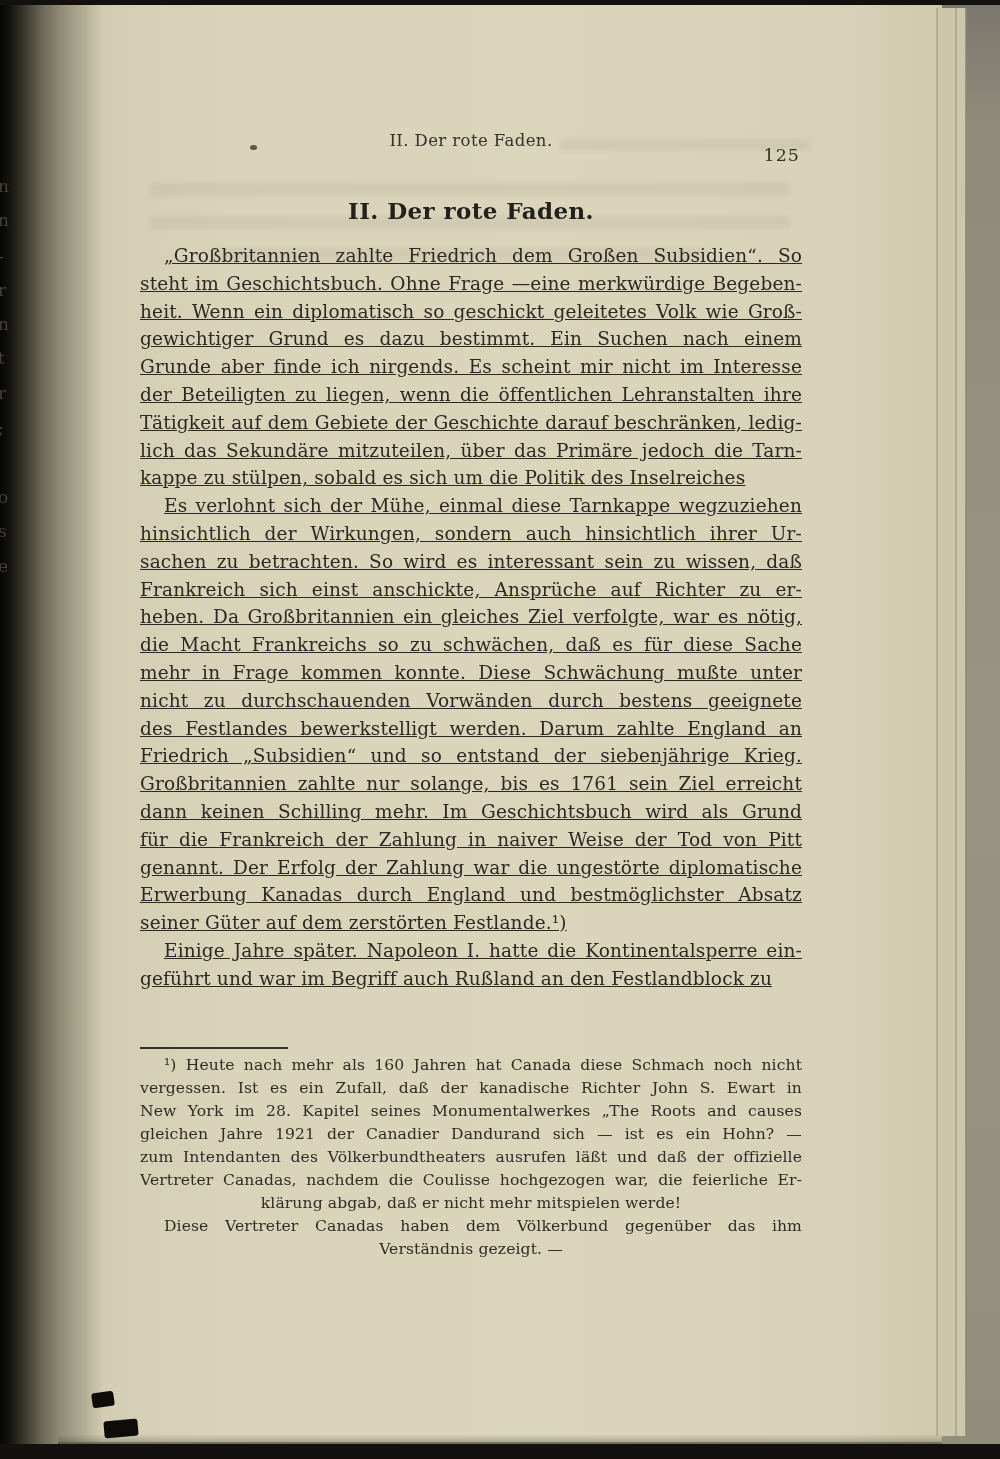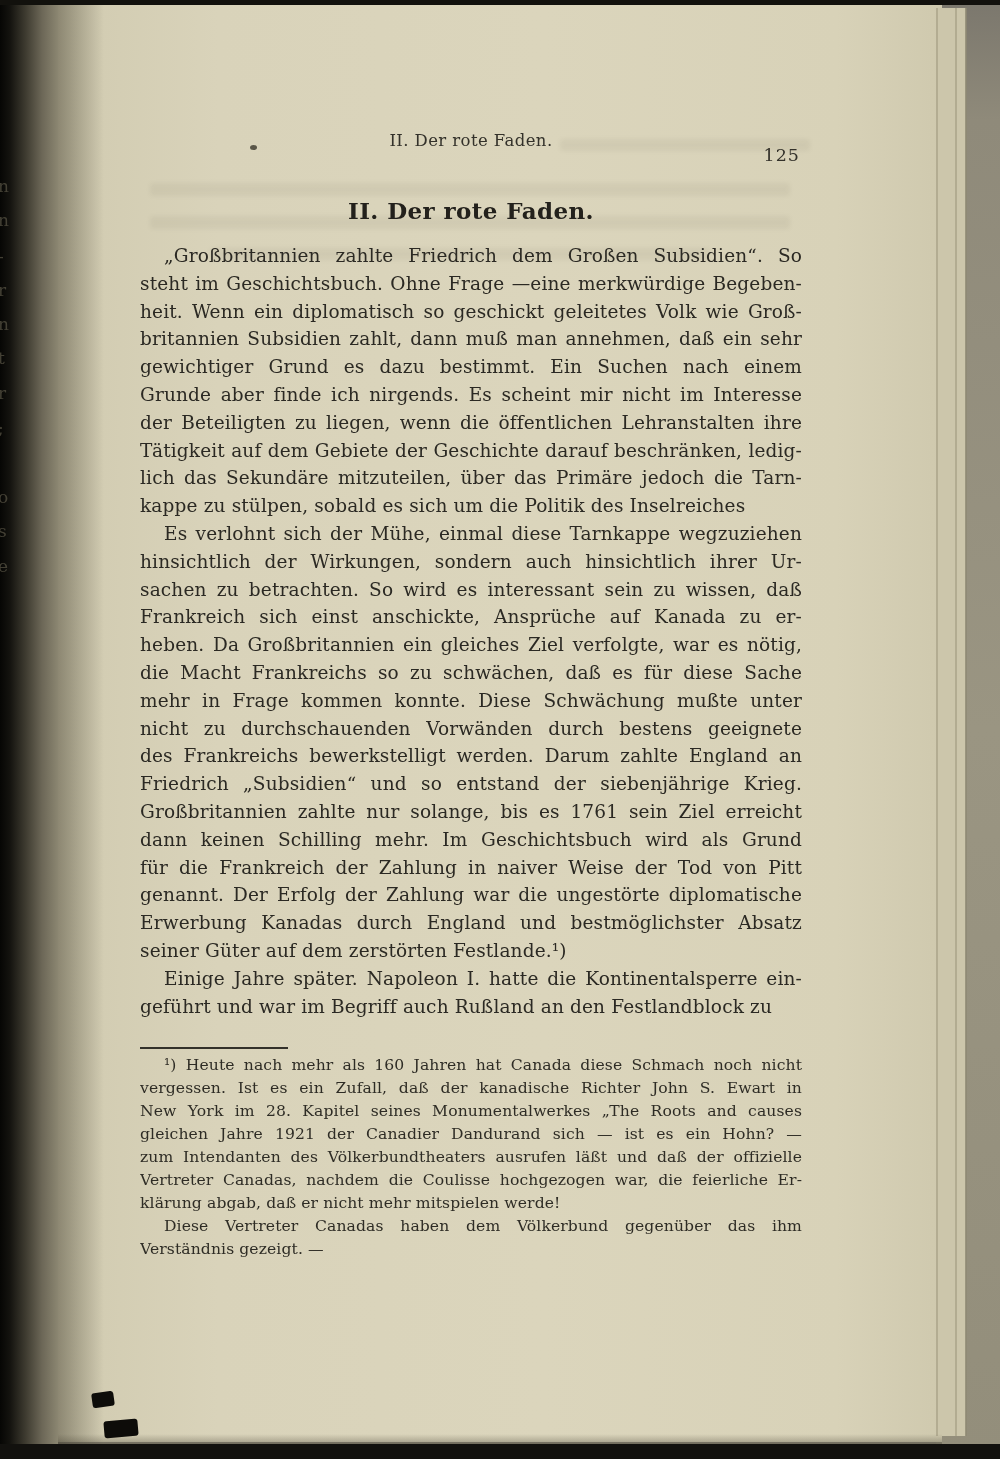--- a/index.html
+++ b/index.html
@@ -56,30 +56,30 @@
     position:absolute;top:131px;left:0;width:100%;height:24px;
     font-size:16.5px;letter-spacing:.4px;color:#33312a;
   }
   .rh-title{position:absolute;left:0;width:100%;text-align:center;}
   .rh-num{position:absolute;right:2px;top:-1px;font-size:17.5px;letter-spacing:1px;margin-top:15px;}
   .chapter-heading{
     position:absolute;top:197px;left:0;width:100%;margin:0;
     text-align:center;font-size:23px;font-weight:bold;letter-spacing:.4px;color:#23211c;
   }
   #body-text{position:absolute;top:242px;left:0;width:662px;font-size:18.5px;letter-spacing:.15px;}
-  .bline{height:27.8px;line-height:27.8px;overflow:hidden;text-align:justify;}
+  .bline{height:27.8px;line-height:27.8px;overflow:hidden;text-align:justify;text-decoration:underline;}
   .bline::after{content:"";display:inline-block;width:100%;height:0;}
   .bline.lastline{text-align:left;}
   .bline.lastline::after{content:none;}
   .indent{text-indent:24px;}
   .footnote-rule{position:absolute;top:1047px;left:0;width:148px;height:2px;background:#33312a;}
   #footnote-text{position:absolute;top:1054px;left:0;width:662px;font-size:15.6px;letter-spacing:.1px;color:#2e2c25;}
   .fline{height:23px;line-height:23px;overflow:hidden;text-align:justify;}
   .fline::after{content:"";display:inline-block;width:100%;height:0;}
-  .fline.lastline{text-align:left;}
+  .fline.lastline{text-align:center;}
   .fline.lastline::after{content:none;}
 </style>
 </head>
 <body>
 
 <div class="scan">
 
   <div class="outer-right"></div>
 
   <div class="page"></div>
@@ -126,38 +126,37 @@
       <span class="rh-num">125</span>
     </div>
 
     <h1 class="chapter-heading">II. Der rote Faden.</h1>
 
     <div id="body-text">
         <div>
           <div class="bline indent">„Großbritannien zahlte Friedrich dem Großen Subsidien“. So</div>
           <div class="bline">steht im Geschichtsbuch. Ohne Frage —eine merkwürdige Begeben-</div>
           <div class="bline">heit. Wenn ein diplomatisch so geschickt geleitetes Volk wie Groß-</div>
-          <div class="bline">britannien Subsidien zahlt, dann muß man annehmen, daß ein sehr</div>
           <div class="bline">gewichtiger Grund es dazu bestimmt. Ein Suchen nach einem solchen</div>
           <div class="bline">Grunde aber finde ich nirgends. Es scheint mir nicht im Interesse</div>
           <div class="bline">der Beteiligten zu liegen, wenn die öffentlichen Lehranstalten ihre</div>
           <div class="bline">Tätigkeit auf dem Gebiete der Geschichte darauf beschränken, ledig-</div>
           <div class="bline">lich das Sekundäre mitzuteilen, über das Primäre jedoch die Tarn-</div>
           <div class="bline lastline">kappe zu stülpen, sobald es sich um die Politik des Inselreiches handelt.</div>
         </div>
         <div>
           <div class="bline indent">Es verlohnt sich der Mühe, einmal diese Tarnkappe wegzuziehen</div>
           <div class="bline">hinsichtlich der Wirkungen, sondern auch hinsichtlich ihrer Ur-</div>
           <div class="bline">sachen zu betrachten. So wird es interessant sein zu wissen, daß</div>
-          <div class="bline">Frankreich sich einst anschickte, Ansprüche auf Kanada zu er-</div>
+          <div class="bline">Frankreich sich einst anschickte, Ansprüche auf Richter zu er-</div>
           <div class="bline">heben. Da Großbritannien ein gleiches Ziel verfolgte, war es nötig,</div>
           <div class="bline">die Macht Frankreichs so zu schwächen, daß es für diese Sache nicht</div>
           <div class="bline">mehr in Frage kommen konnte. Diese Schwächung mußte unter</div>
           <div class="bline">nicht zu durchschauenden Vorwänden durch bestens geeignete Kräfte</div>
-          <div class="bline">des Frankreichs bewerkstelligt werden. Darum zahlte England an</div>
+          <div class="bline">des Festlandes bewerkstelligt werden. Darum zahlte England an</div>
           <div class="bline">Friedrich „Subsidien“ und so entstand der siebenjährige Krieg.</div>
           <div class="bline">Großbritannien zahlte nur solange, bis es 1761 sein Ziel erreicht hatte,</div>
           <div class="bline">dann keinen Schilling mehr. Im Geschichtsbuch wird als Grund</div>
           <div class="bline">für die Frankreich der Zahlung in naiver Weise der Tod von Pitt</div>
           <div class="bline">genannt. Der Erfolg der Zahlung war die ungestörte diplomatische</div>
           <div class="bline">Erwerbung Kanadas durch England und bestmöglichster Absatz</div>
           <div class="bline lastline">seiner Güter auf dem zerstörten Festlande.¹)</div>
         </div>
         <div>
           <div class="bline indent">Einige Jahre später. Napoleon I. hatte die Kontinentalsperre ein-</div>

